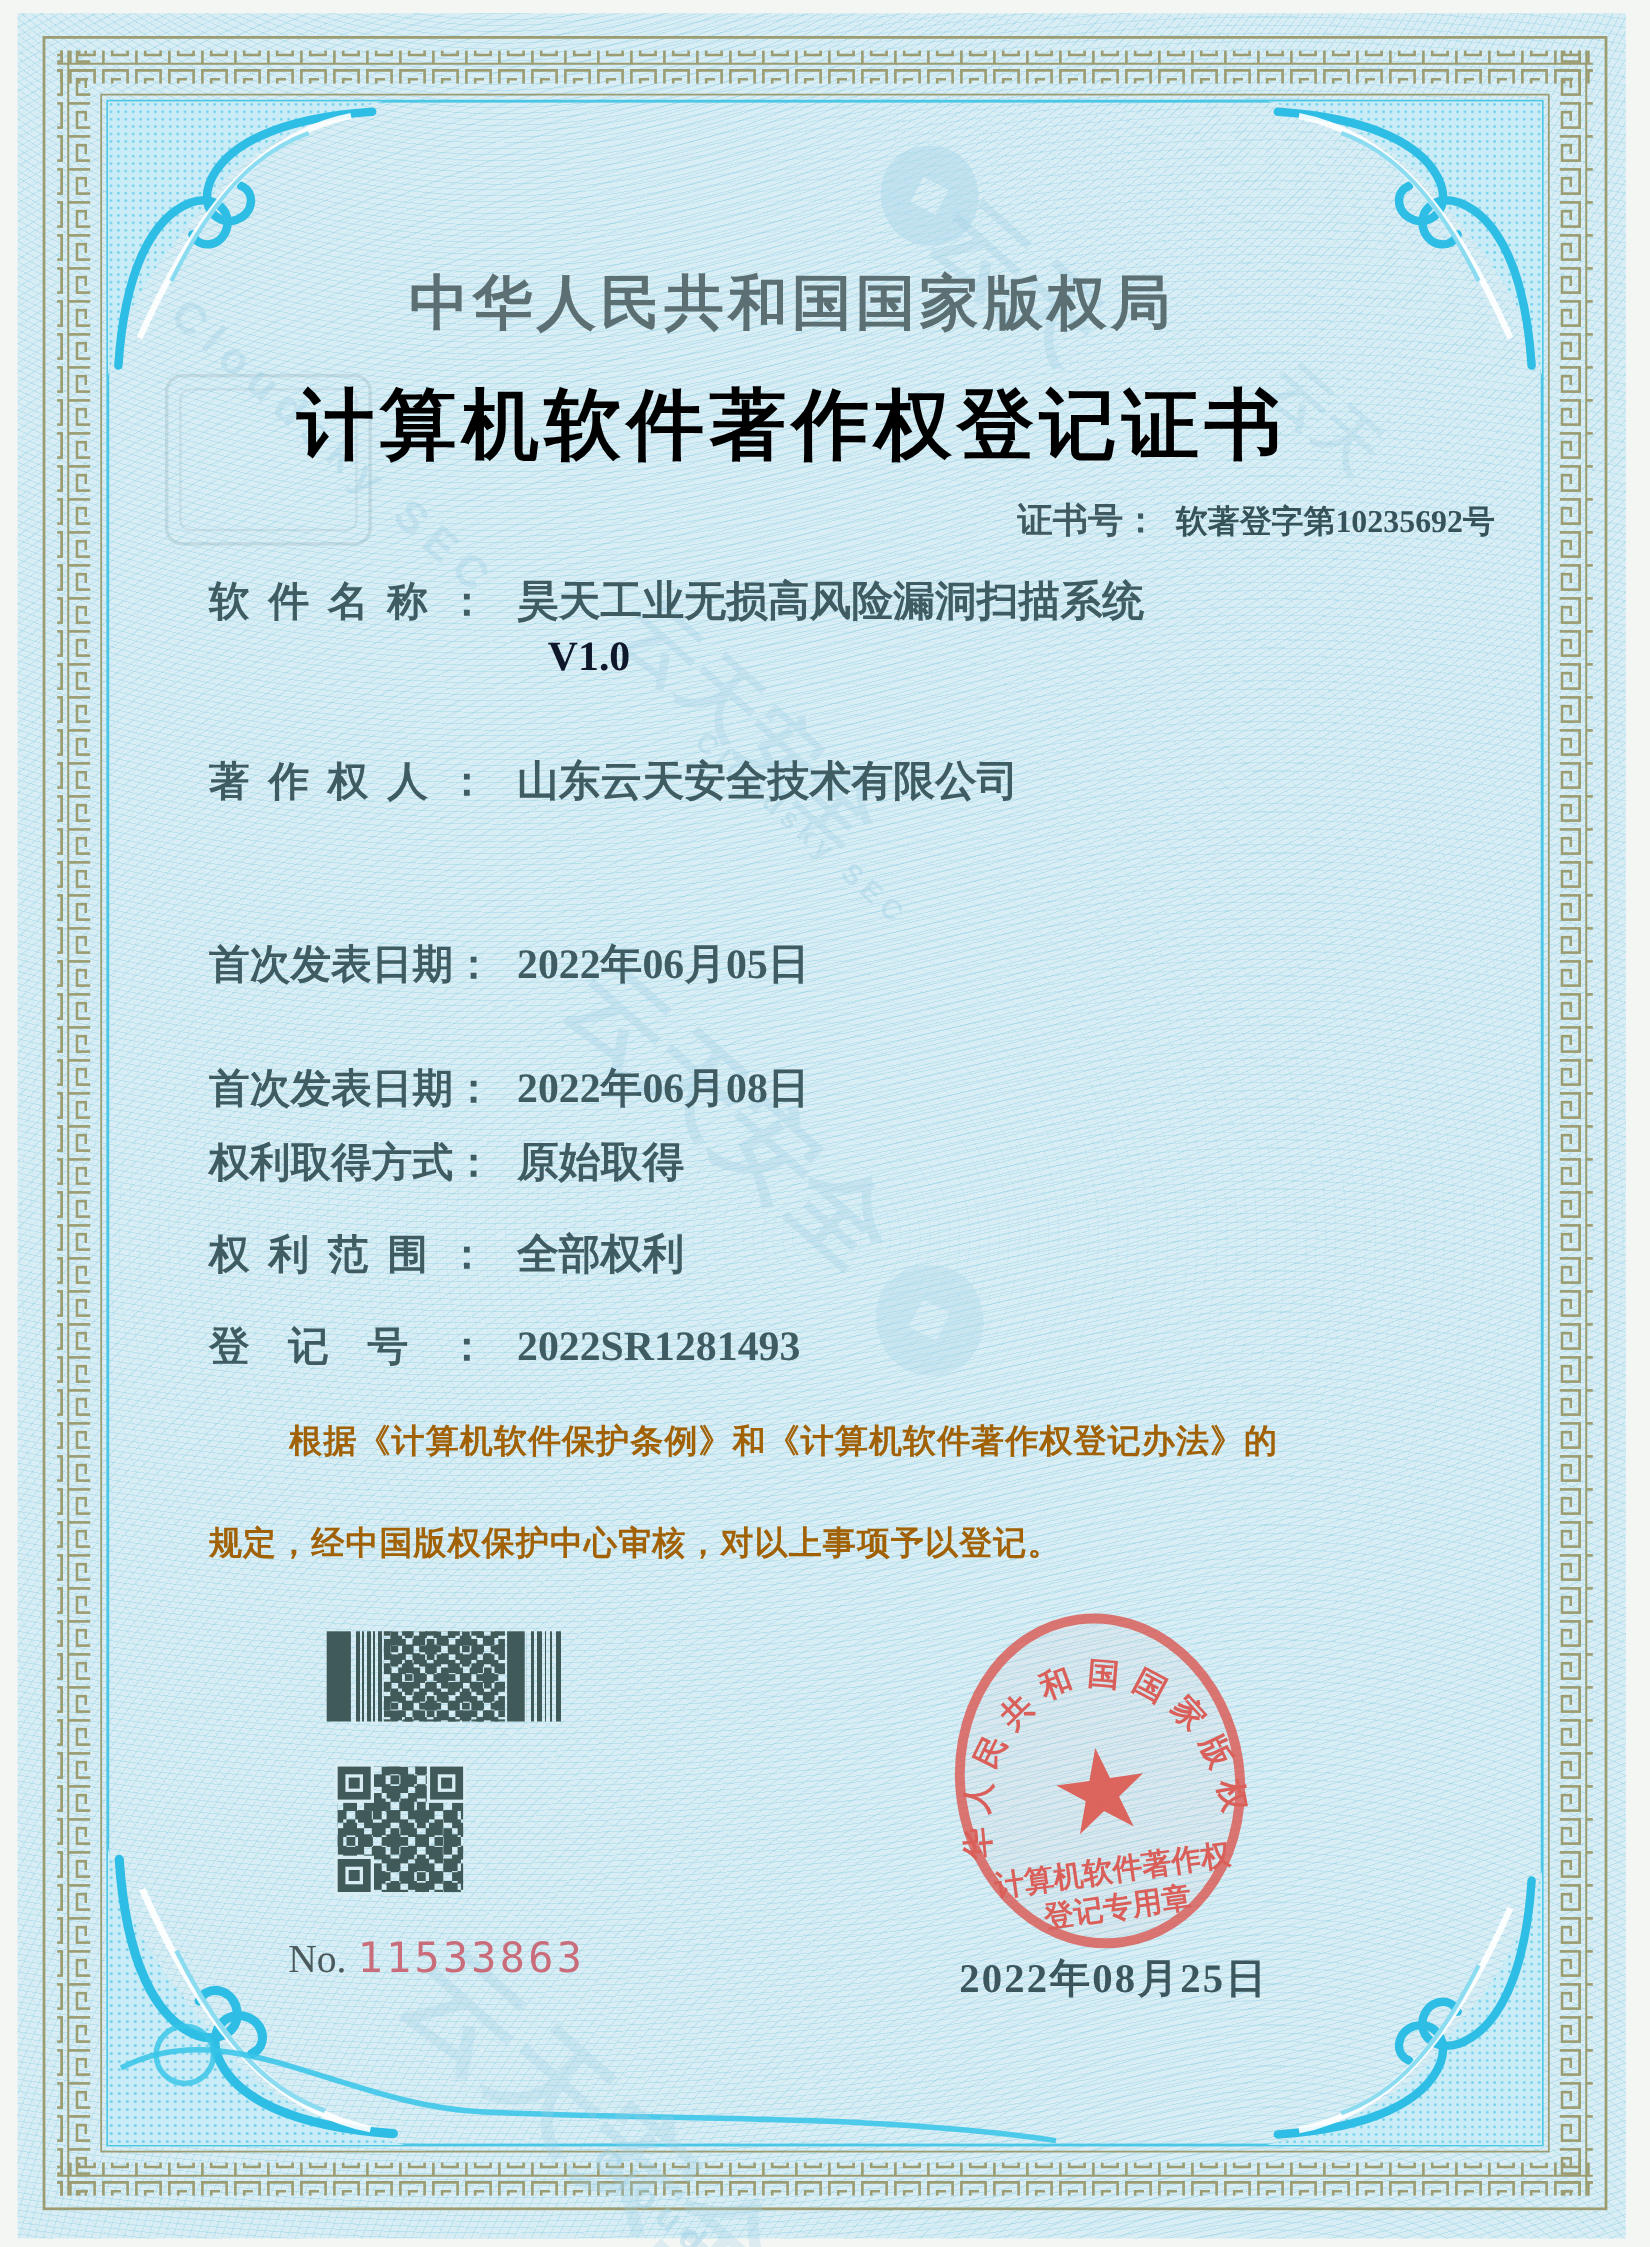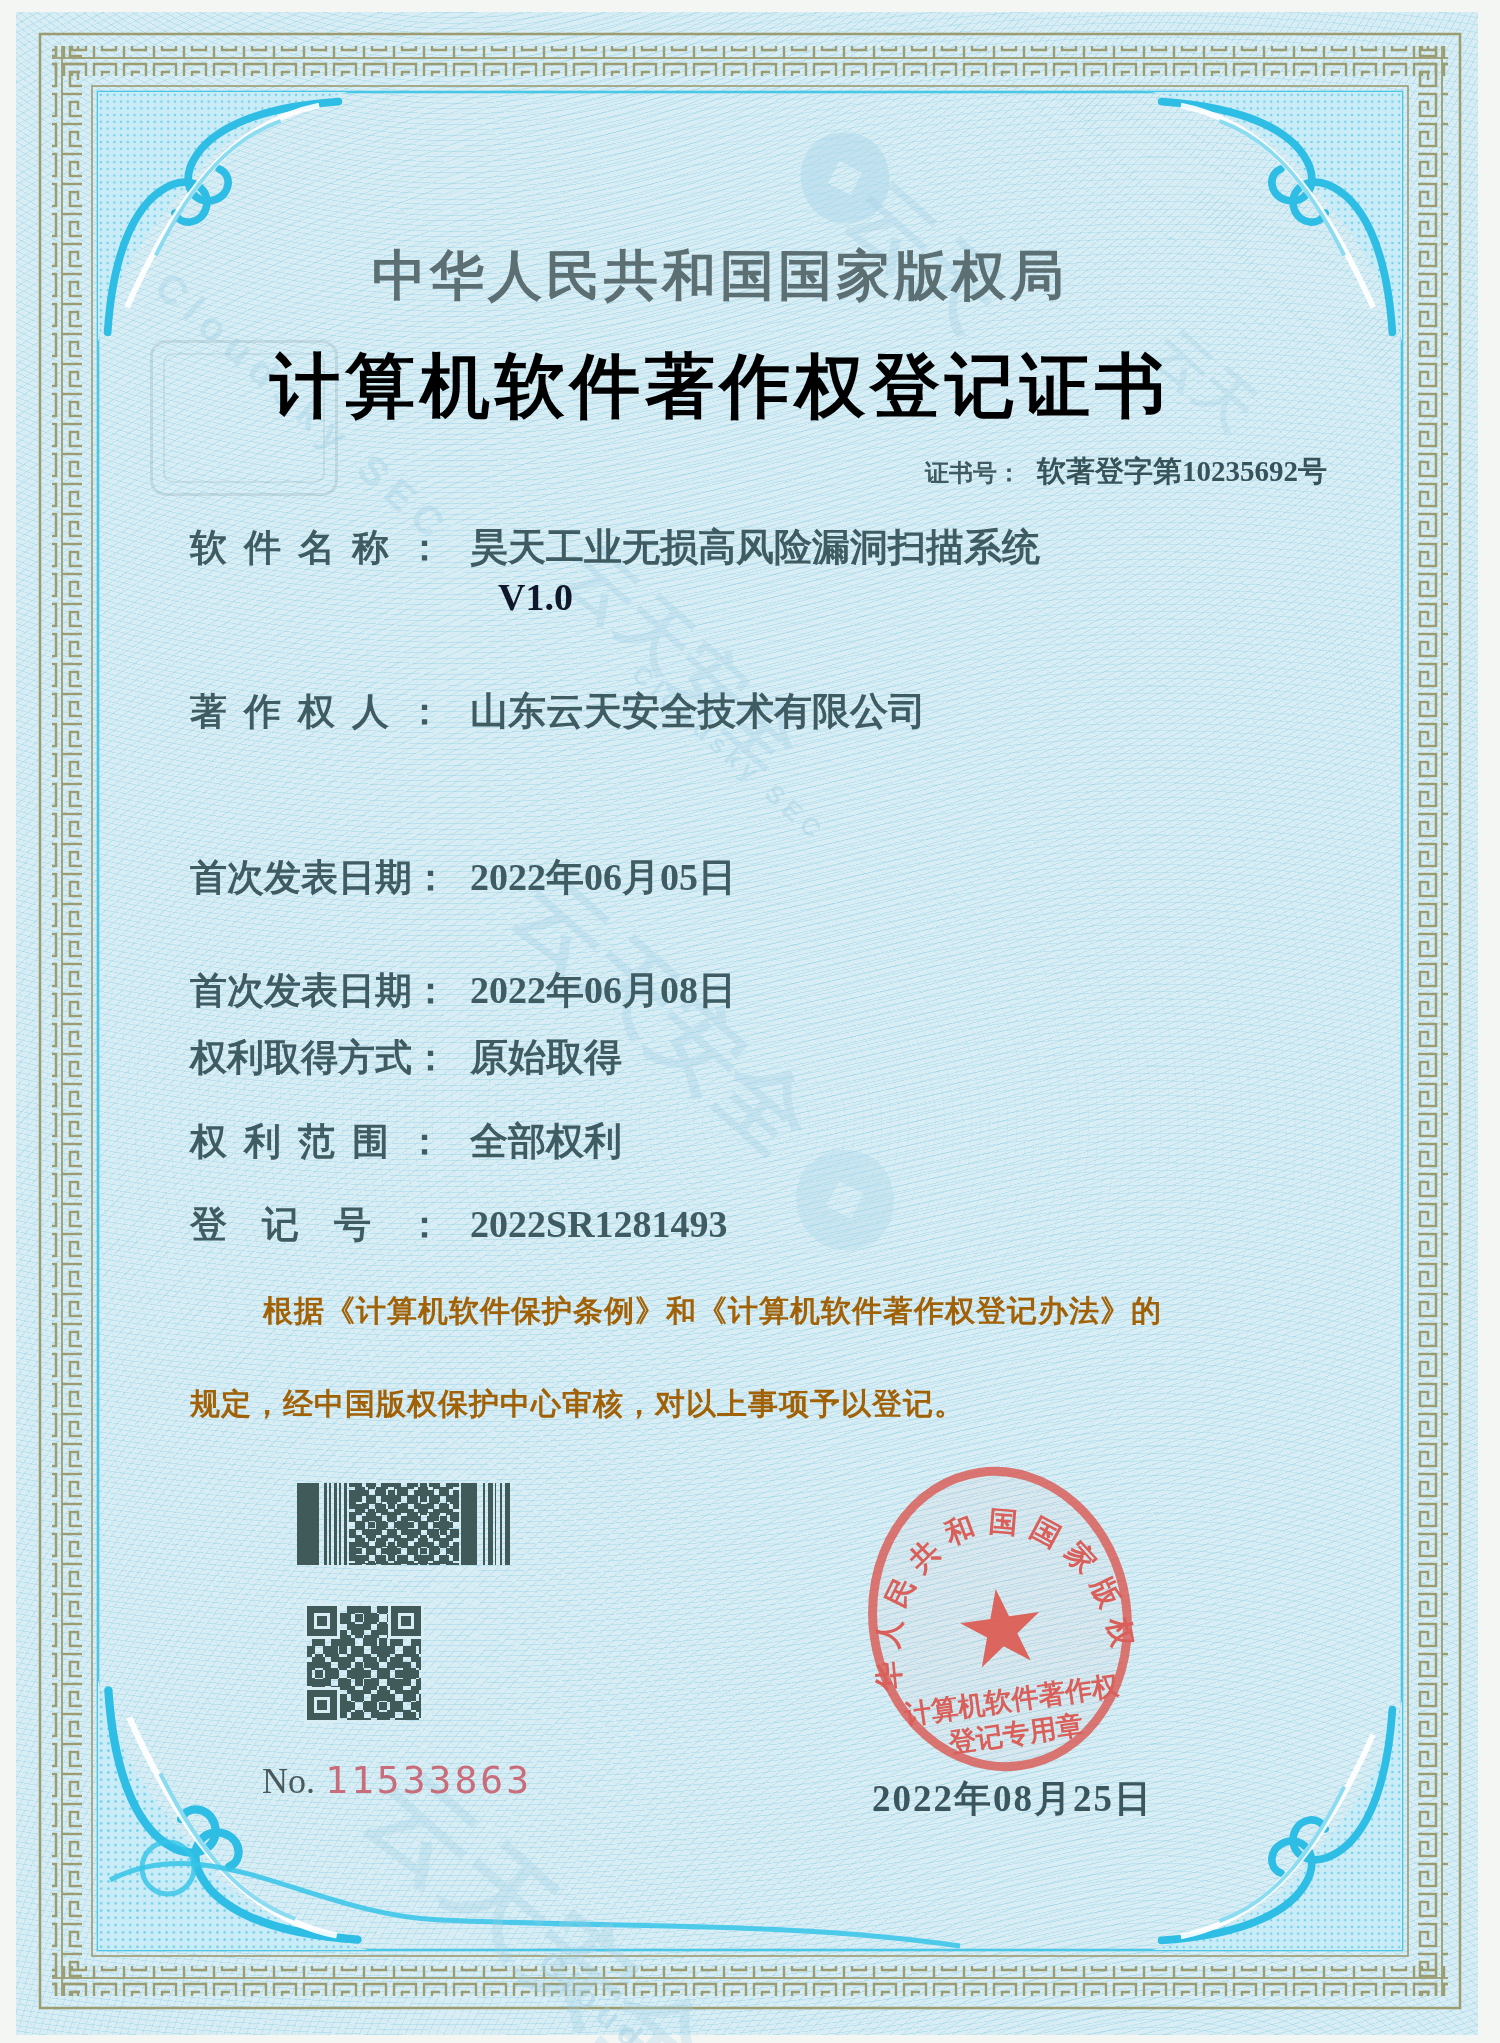--- a/index.html
+++ b/index.html
@@ -17,21 +17,21 @@
       font-family:"Liberation Serif","DejaVu Serif",serif;font-weight:700;white-space:nowrap;line-height:1;}
   .wm-logo{position:absolute;opacity:.5;}
   .ghost-stamp{position:absolute;left:150px;top:340px;width:182px;height:150px;border:3px solid rgba(130,162,172,.25);
       border-radius:16px;}
   .ghost-stamp::after{content:"";position:absolute;inset:10px;border:2px solid rgba(130,162,172,.18);border-radius:10px;}
   
   .center-wrap{position:absolute;left:0;width:1440px;text-align:center;}
   .authority{top:240px;font-size:54px;font-weight:700;letter-spacing:4px;color:#5c6f73;}
   .cert-title{top:340px;font-size:70px;font-weight:700;letter-spacing:5px;color:#000000;}
   .certno{position:absolute;left:925px;top:452px;white-space:nowrap;}
-  .certno .lbl{font-family:"Liberation Sans","DejaVu Sans",sans-serif;font-weight:700;font-size:24px;color:#3f5a60;}
+  .certno .lbl{font-family:"Liberation Sans","DejaVu Sans",sans-serif;font-weight:700;font-size:32px;color:#3f5a60;}
   .certno .val{font-size:29px;font-weight:700;color:#37535a;margin-left:16px;}
   
   .frow{position:absolute;left:190px;white-space:nowrap;line-height:1.15;}
   .flabel{display:inline-block;width:253px;text-align:justify;text-align-last:justify;
       font-family:"Liberation Sans","DejaVu Sans",sans-serif;font-weight:700;font-size:37px;color:#3e5c62;vertical-align:baseline;}
   .fvalue{font-size:38px;font-weight:700;color:#3e5c62;margin-left:27px;}
   .fvalue2{position:absolute;left:470px;top:575px;font-size:38px;font-weight:700;color:#0f172a;margin-left:28px;}
   .r0{top:526px}.r1{top:690px}.r2{top:856px}.r3{top:969px}.r4{top:1036px}.r5{top:1120px}.r6{top:1203px}
   
   .stmt{position:absolute;font-size:30px;font-weight:700;color:#a16207;letter-spacing:1px;line-height:1.2;white-space:nowrap;}

